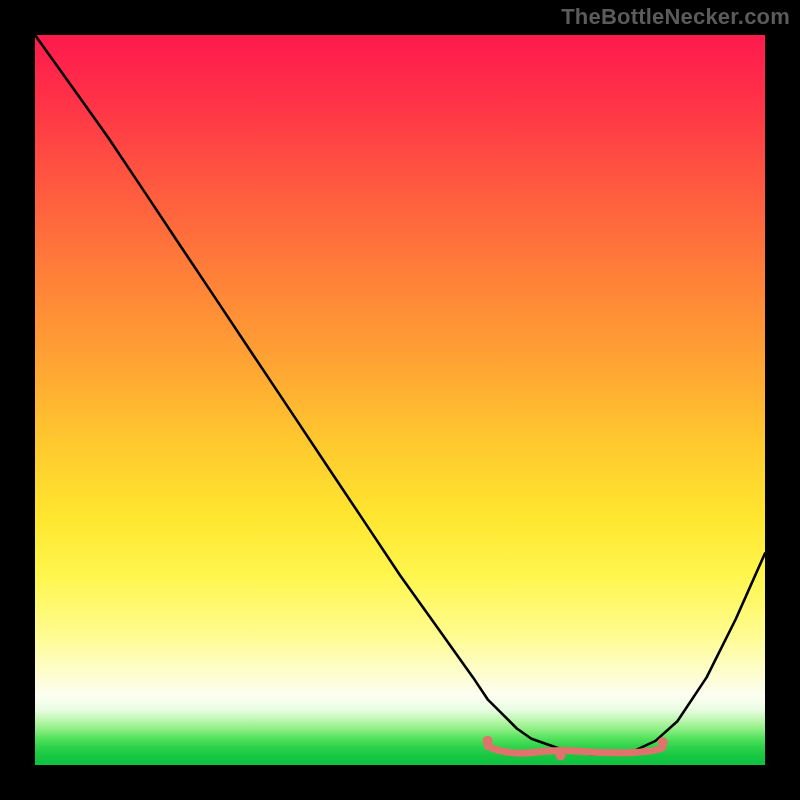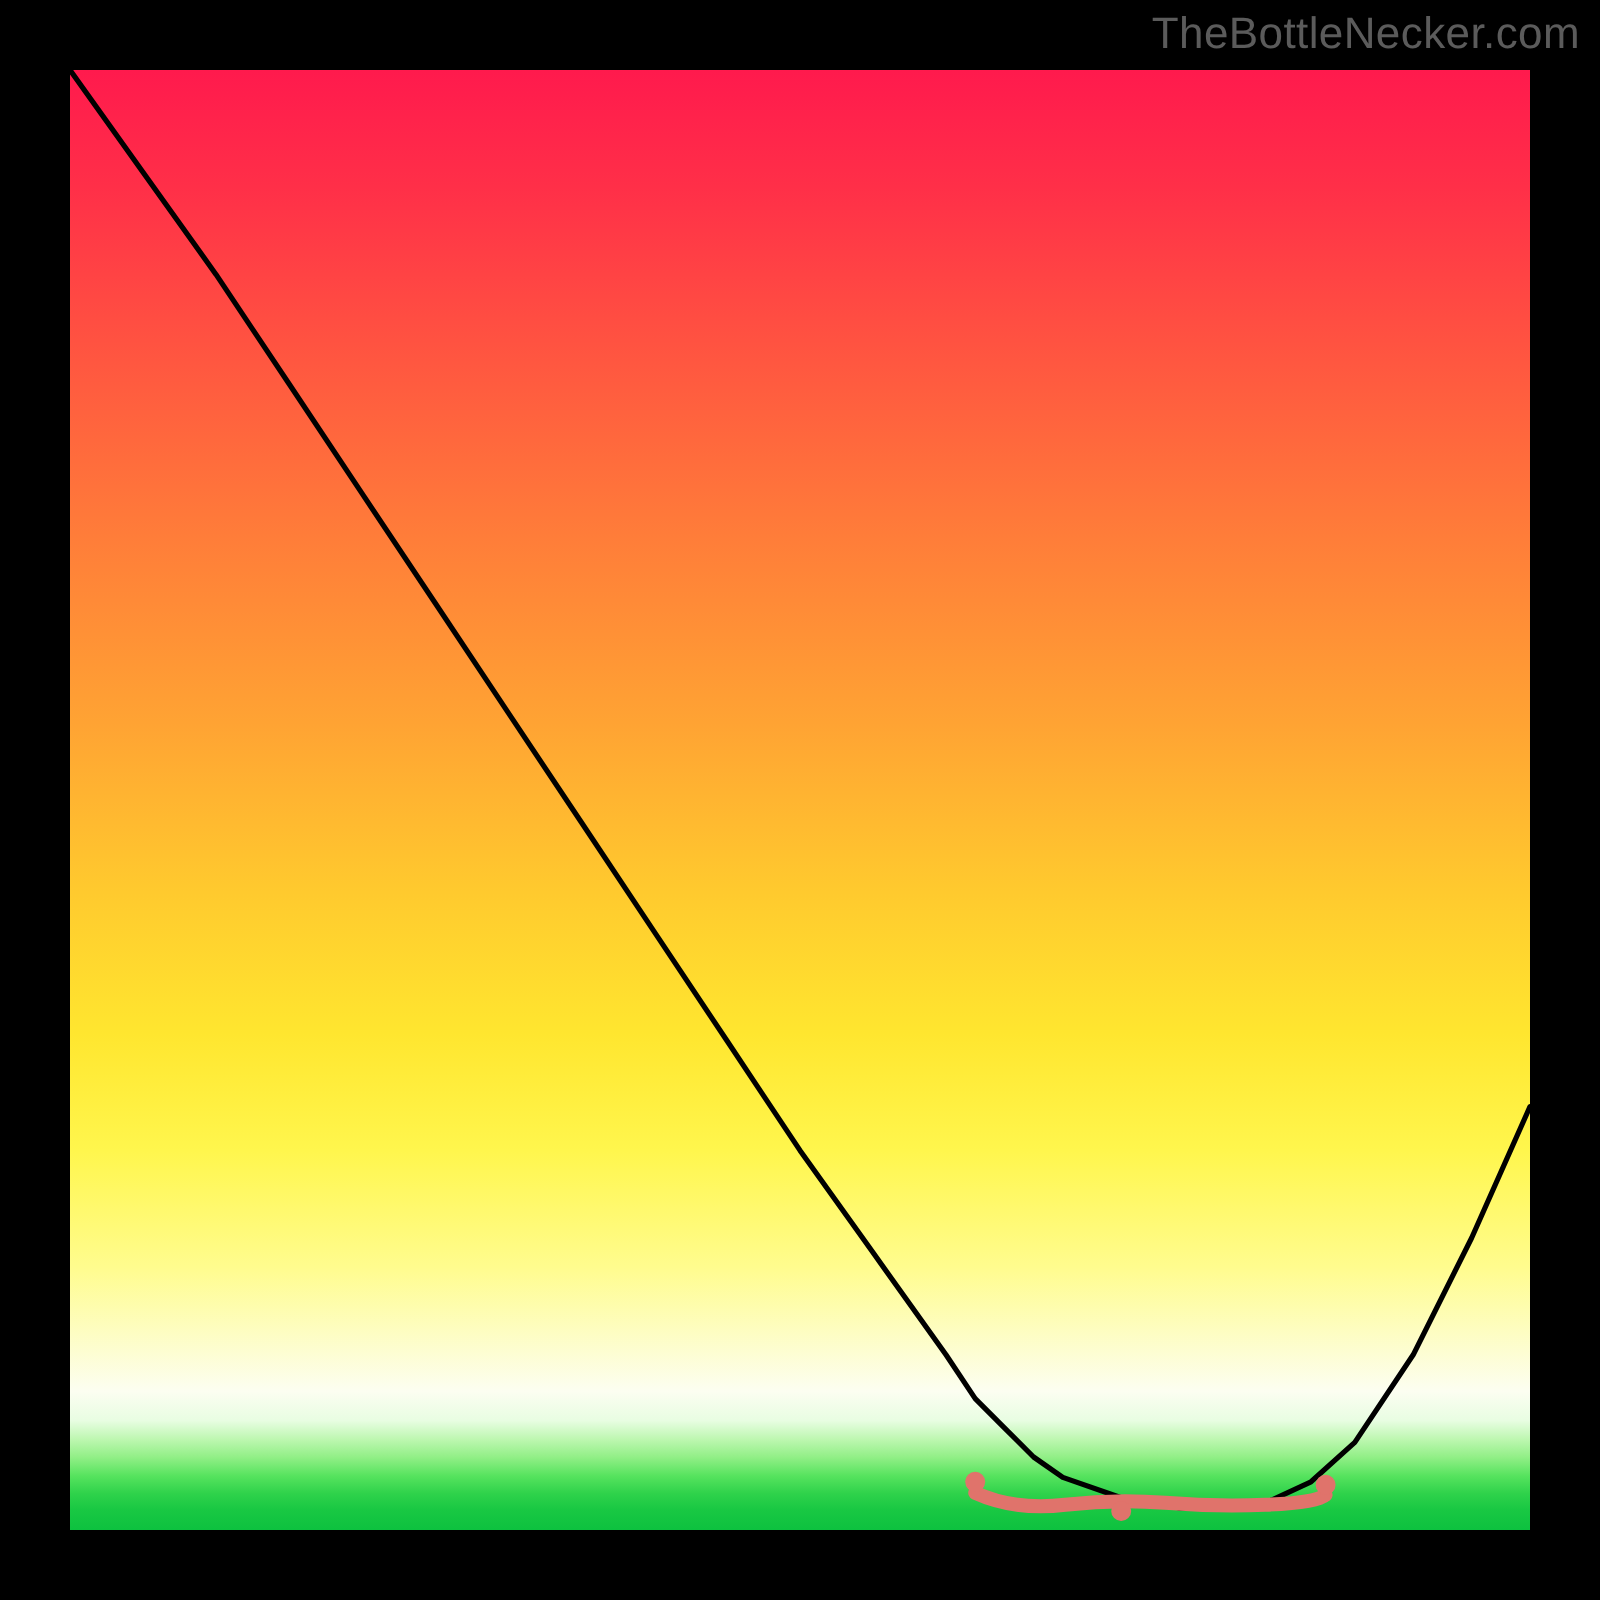--- a/index.html
+++ b/index.html
@@ -15,21 +15,21 @@
     position: relative;
     width: 800px;
     height: 800px;
     background: #000;
   }
   .watermark {
     position: absolute;
     top: 4px;
     right: 10px;
     font-size: 22px;
-    font-weight: 400;
+    font-weight: 700;
     color: #5b5b5b;
     letter-spacing: 0.2px;
     z-index: 10;
   }
   .plot-frame {
     position: absolute;
     left: 35px;
     top: 35px;
     width: 730px;
     height: 730px;

